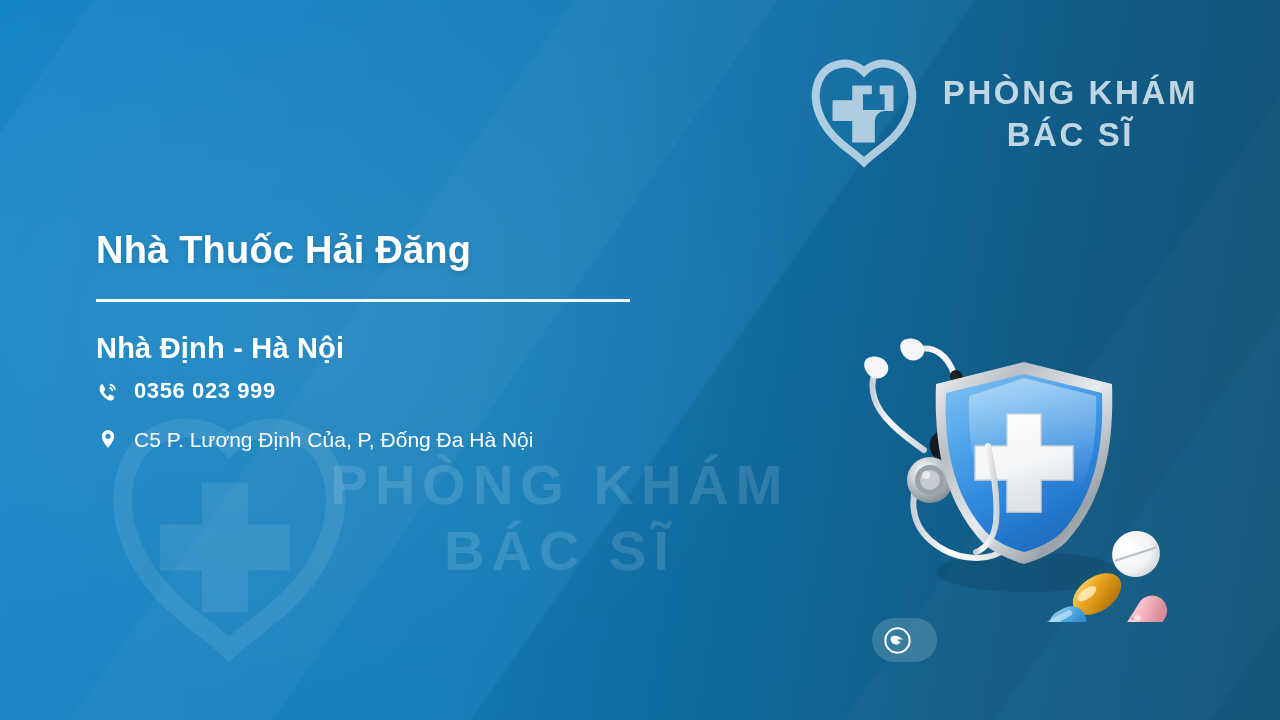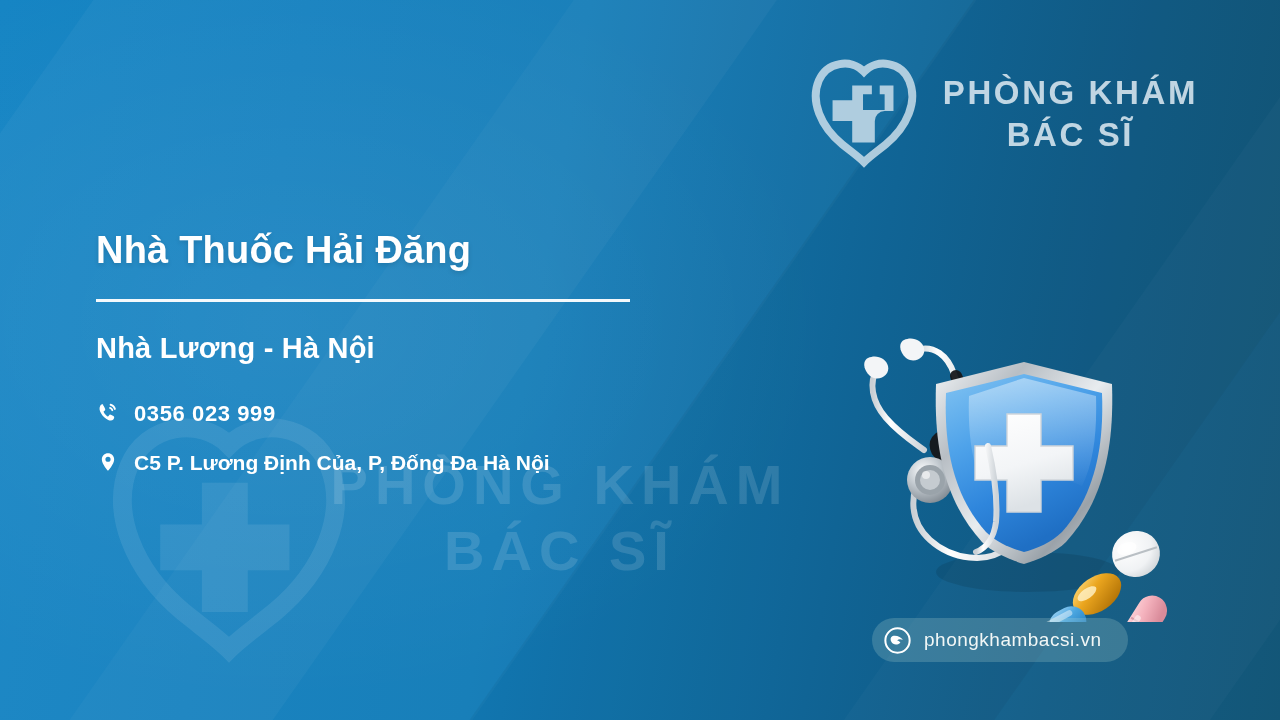--- a/index.html
+++ b/index.html
@@ -127,40 +127,40 @@
     font-weight: 700;
     letter-spacing: 0.2px;
   }
 
   .contact-row {
     display: flex;
     align-items: flex-start;
     gap: 14px;
     color: #ffffff;
   }
-  #phone-row { margin-top: 36px; align-items: flex-start; }
+  #phone-row { margin-top: 13px; align-items: flex-end; }
   #address-row { margin-top: 20px; }
 
   .cicon {
     flex: 0 0 auto;
     width: 24px;
     display: flex;
     justify-content: center;
   }
   #phone-row .cicon { padding-top: 1px; }
   #address-row .cicon { padding-top: 3px; }
 
   #phone-number {
     font-size: 22px;
     font-weight: 700;
     letter-spacing: 0.6px;
   }
   #address-text {
     font-size: 21px;
-    font-weight: 700;
+    font-weight: 400;
     line-height: 1.48;
     max-width: 500px;
   }
 
   
   #illustration {
     position: absolute;
     left: 838px; top: 322px;
     width: 348px; height: 300px;
   }
@@ -220,21 +220,21 @@
       <span class="l2">BÁC SĨ</span>
     </span>
   </div>
 
   <div id="info">
 
     <div id="shop-title">Nhà Thuốc Hải Đăng</div>
 
     <div id="divider"></div>
 
-    <div id="subtitle">Nhà Lương - Hà Nội</div>
+    <div id="subtitle">Nhà Định - Hà Nội</div>
 
     <div id="phone-row" class="contact-row">
       <span class="cicon">
         <svg viewBox="0 0 24 24" width="22" height="22" fill="#ffffff">
           <path d="M6.6 2.6 C5.4 2.2 4.3 2.9 3.6 4 C2.2 6.3 2.6 9.3 4.4 12.4 C6.3 15.7 9.2 18.3 12.2 19.6 C14.6 20.6 16.6 20.4 17.8 19 C18.6 18 19 17 18.6 16.1 C18.4 15.6 17.9 15.3 16.3 14.5 C14.7 13.7 14.2 13.6 13.7 13.9 C13.4 14.1 13.1 14.5 12.8 15 C12.4 15.7 12.1 15.9 11.6 15.7 C10.4 15.3 7.8 12.5 7.3 11 C7.1 10.5 7.2 10.3 7.9 9.8 C8.5 9.4 8.8 9.1 8.9 8.7 C9.1 8.1 9 7.7 8.2 6 C7.5 4.5 7.2 4 6.8 3.8 Z"></path>
           <path d="M15.1 2.0 a1.05 1.05 0 0 0 -0.5 2.04 c1.9 0.5 3.4 1.9 3.9 3.8 a1.05 1.05 0 0 0 2.03 -0.53 C19.85 4.72 17.77 2.7 15.1 2.0 Z"></path>
           <path d="M14.4 5.5 a1 1 0 0 0 -0.5 1.93 c0.9 0.25 1.6 0.95 1.85 1.85 a1 1 0 0 0 1.93 -0.5 C17.27 7.24 16.05 5.96 14.4 5.5 Z"></path>
         </svg>
       </span>
       <span id="phone-number">0356 023 999</span>
@@ -367,16 +367,15 @@
     </svg>
   </div>
 
   <div id="website-badge">
     <span class="globe">
       <svg viewBox="0 0 28 28" width="27" height="27">
         <circle cx="14" cy="14" r="12.6" fill="none" stroke="#ffffff" stroke-width="2.1"></circle>
         <path d="M8.5 9.5 C13 8.4 17.6 10.2 19.6 13.6 C17.2 12.4 15.2 12.6 13.6 13.9 C15.3 14.2 16.4 15.1 17 16.3 C13.4 19.5 9.3 18.5 7.6 15.4 C6.3 13 6.7 10.6 8.5 9.5 Z" fill="#ffffff"></path>
       </svg>
     </span>
-    <span id="website-url">phongkhambacsi.vn</span>
   </div>
 
 </div>
 
 </body></html>

